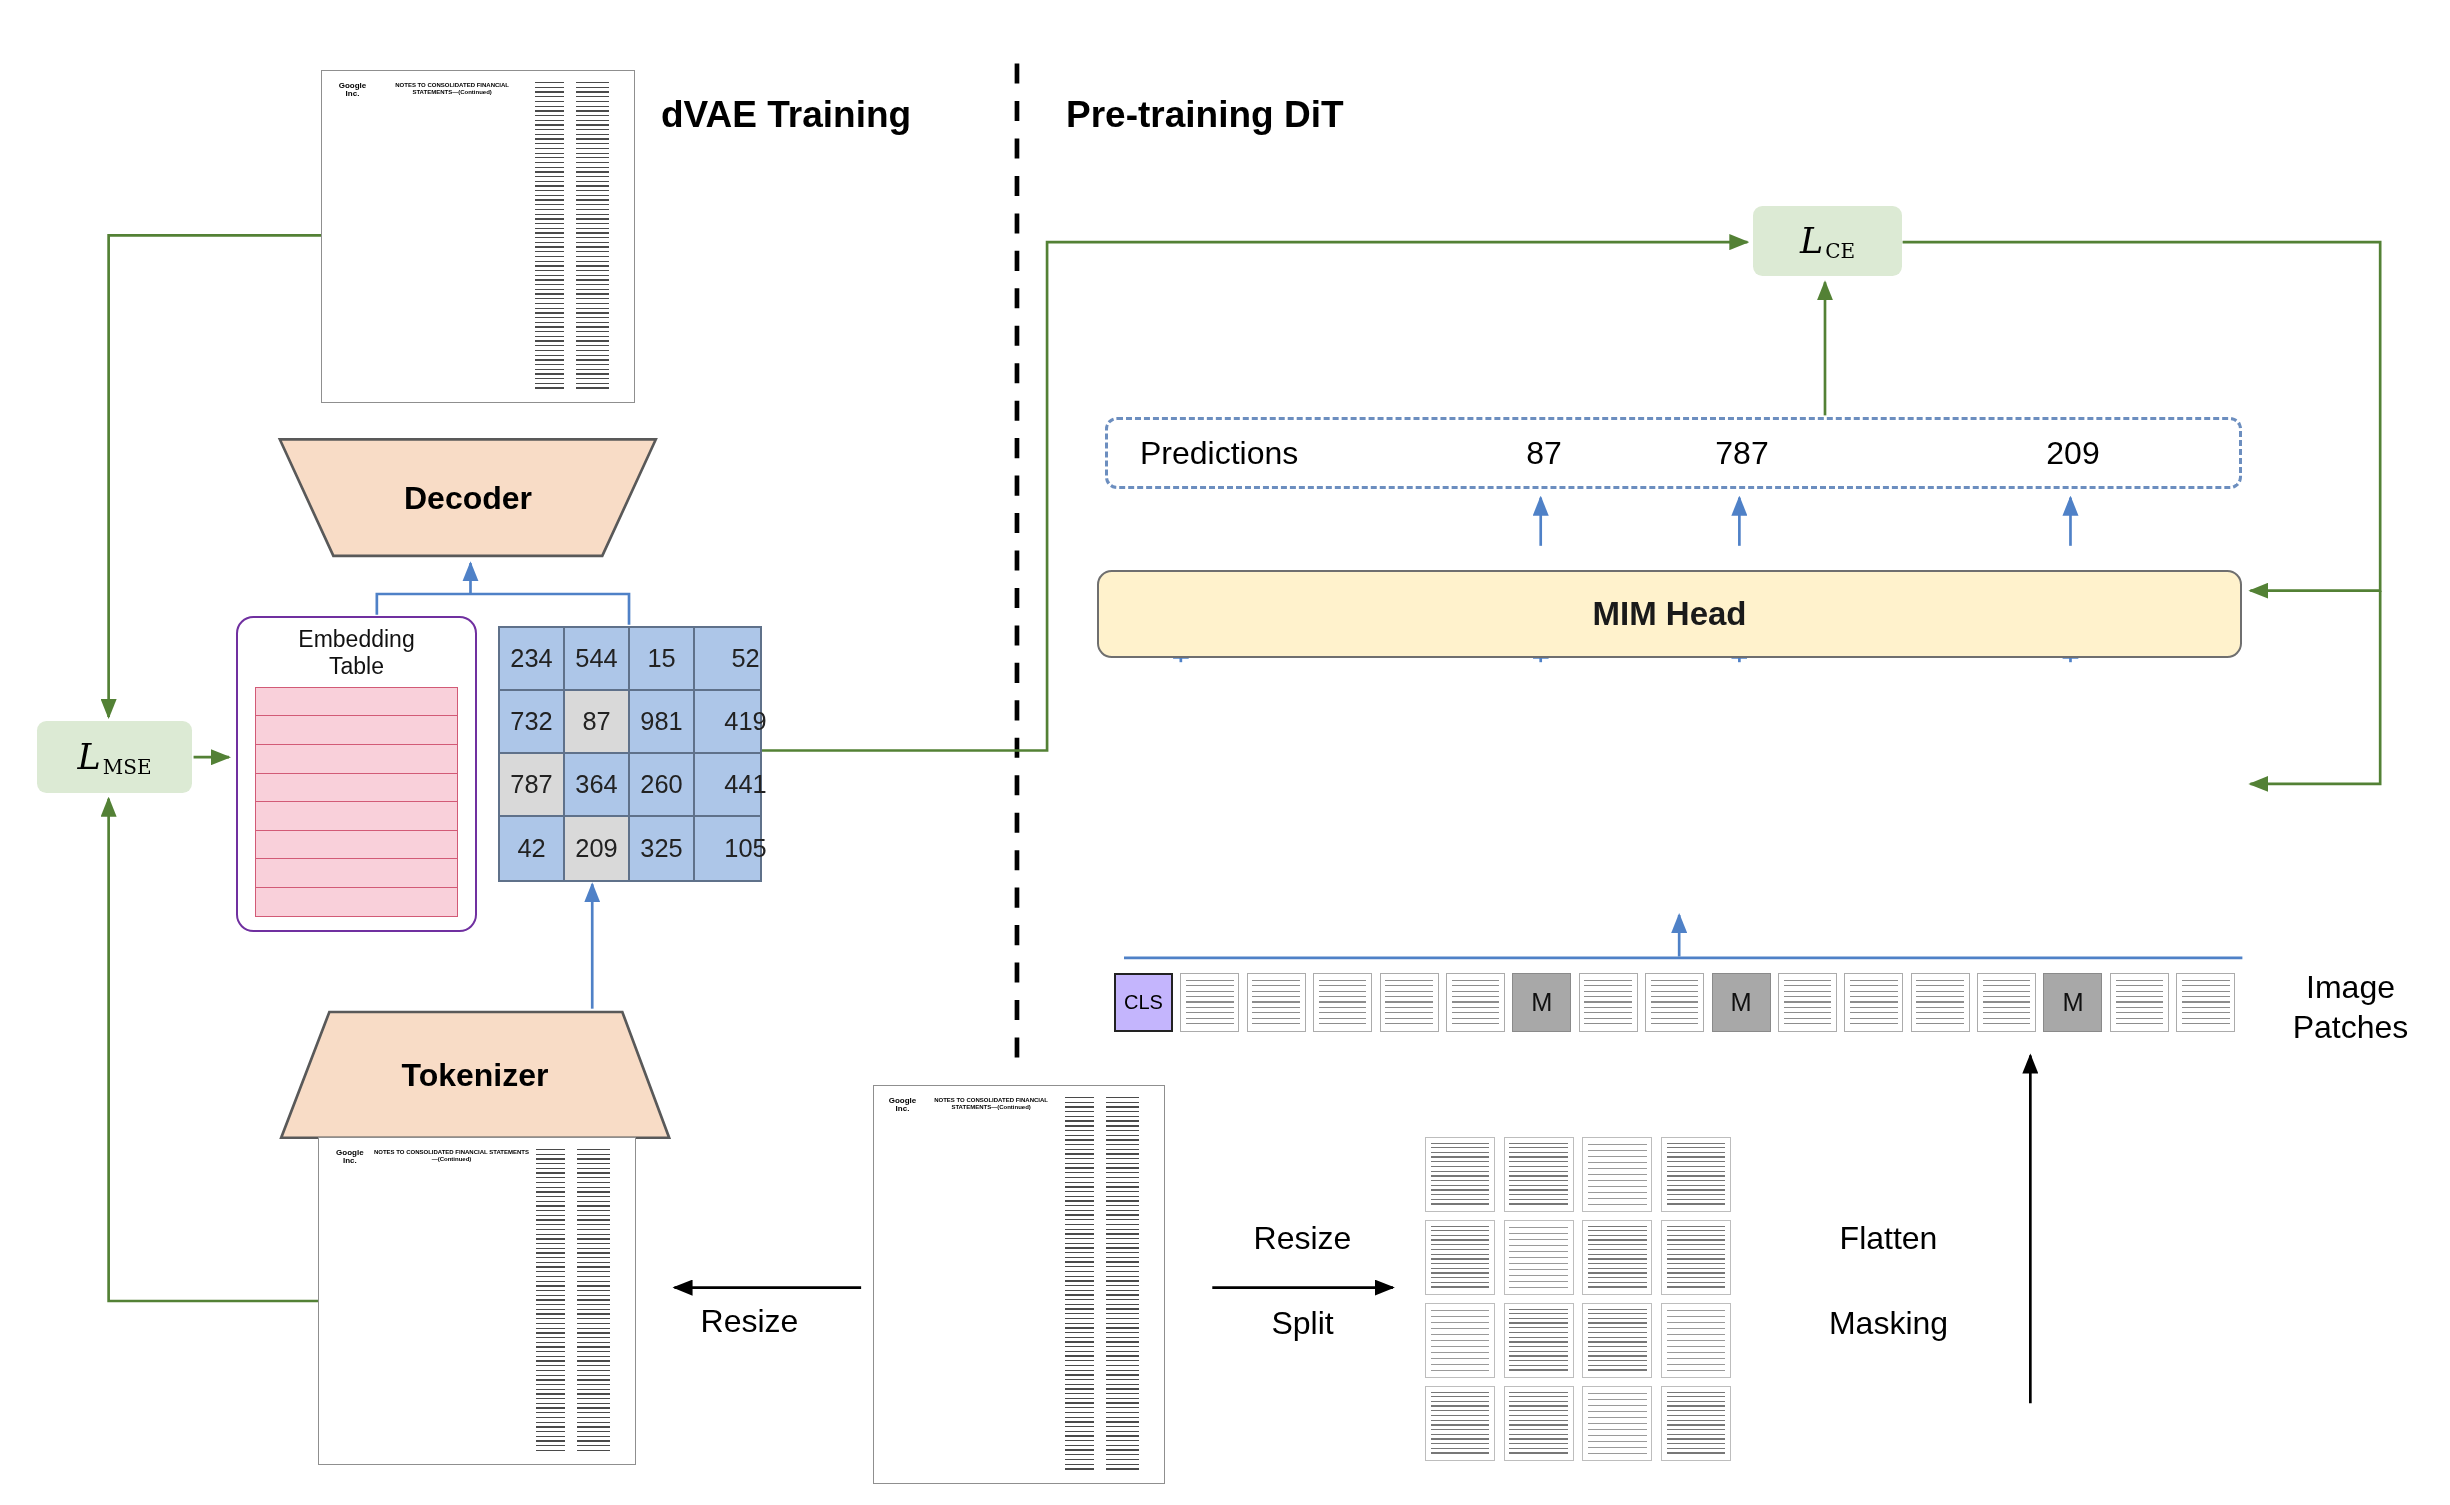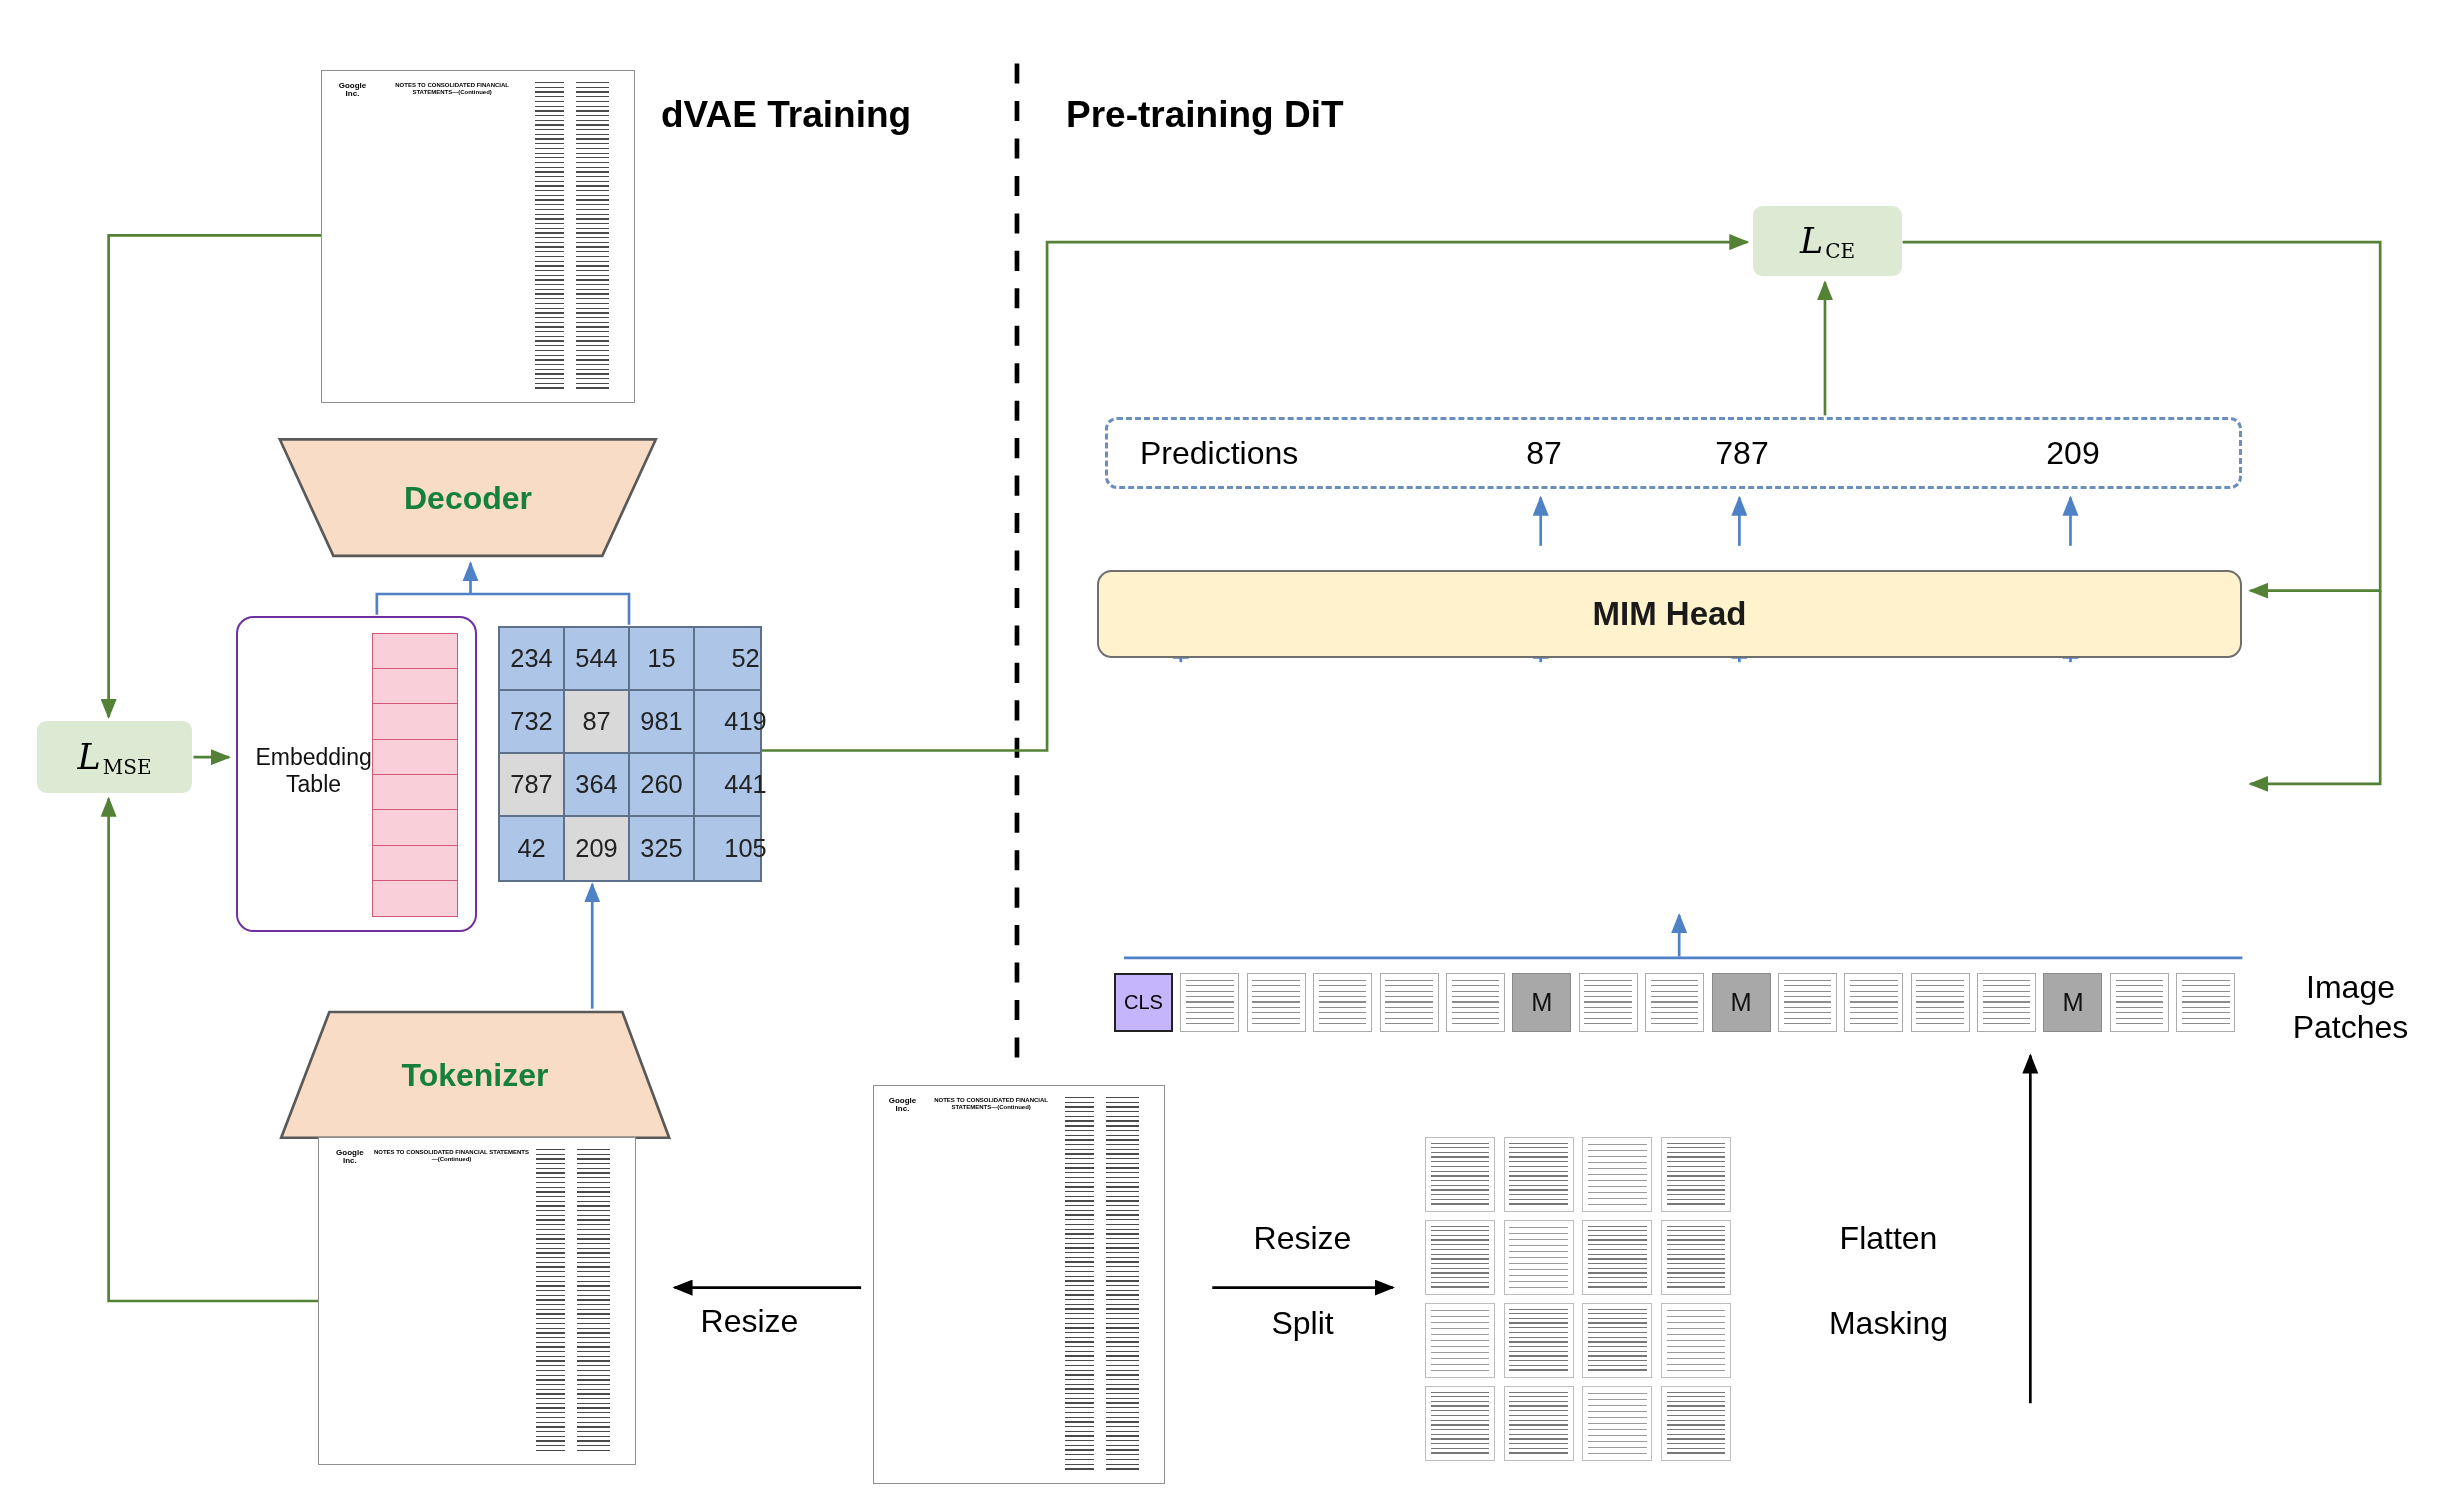--- a/index.html
+++ b/index.html
@@ -30,25 +30,25 @@
   .b-end{flex:1.3;}
 
   
   .loss-box{position:absolute;background:#dcead4;border-radius:9.4px;display:flex;align-items:center;justify-content:center;}
   .loss-inner{display:flex;align-items:baseline;}
   .loss-L{font-family:"DejaVu Serif",serif;font-style:italic;font-size:35px;line-height:1;}
   .loss-sub{font-family:"DejaVu Serif",serif;font-size:20px;transform:translateY(5.4px);margin-left:2px;}
 
   
   .trap-label{position:absolute;display:flex;align-items:center;justify-content:center;
-              font-weight:bold;font-size:32px;color:#15803d;}
+              font-weight:bold;font-size:32px;color:#000000;}
 
   
   .emb{position:absolute;left:236px;top:616px;width:241px;height:316px;background:#fff;
-       border:2.7px solid #7030a0;border-radius:17.4px;display:flex;flex-direction:row;
+       border:2.7px solid #7030a0;border-radius:17.4px;display:flex;flex-direction:column;
        align-items:center;padding:8px 17.4px 13.4px;box-sizing:border-box;}
   .emb-title{font-size:23px;text-align:center;line-height:1.18;color:#111;}
   .emb-rows{margin-top:6.7px;align-self:stretch;flex:1;display:flex;flex-direction:column;}
   .emb-row{flex:1;background:#f9d0da;border:1.3px solid #d25a76;margin-top:-1.3px;}
   .emb-row:first-child{margin-top:0;}
 
   
   .tgrid{position:absolute;left:498px;top:626px;display:grid;grid-template-columns:repeat(4,65px);
          grid-auto-rows:63px;border:2px solid #5f718a;}
   .tgrid .cell{border-right:2px solid #5f718a;border-bottom:2px solid #5f718a;background:#adc6e8;

